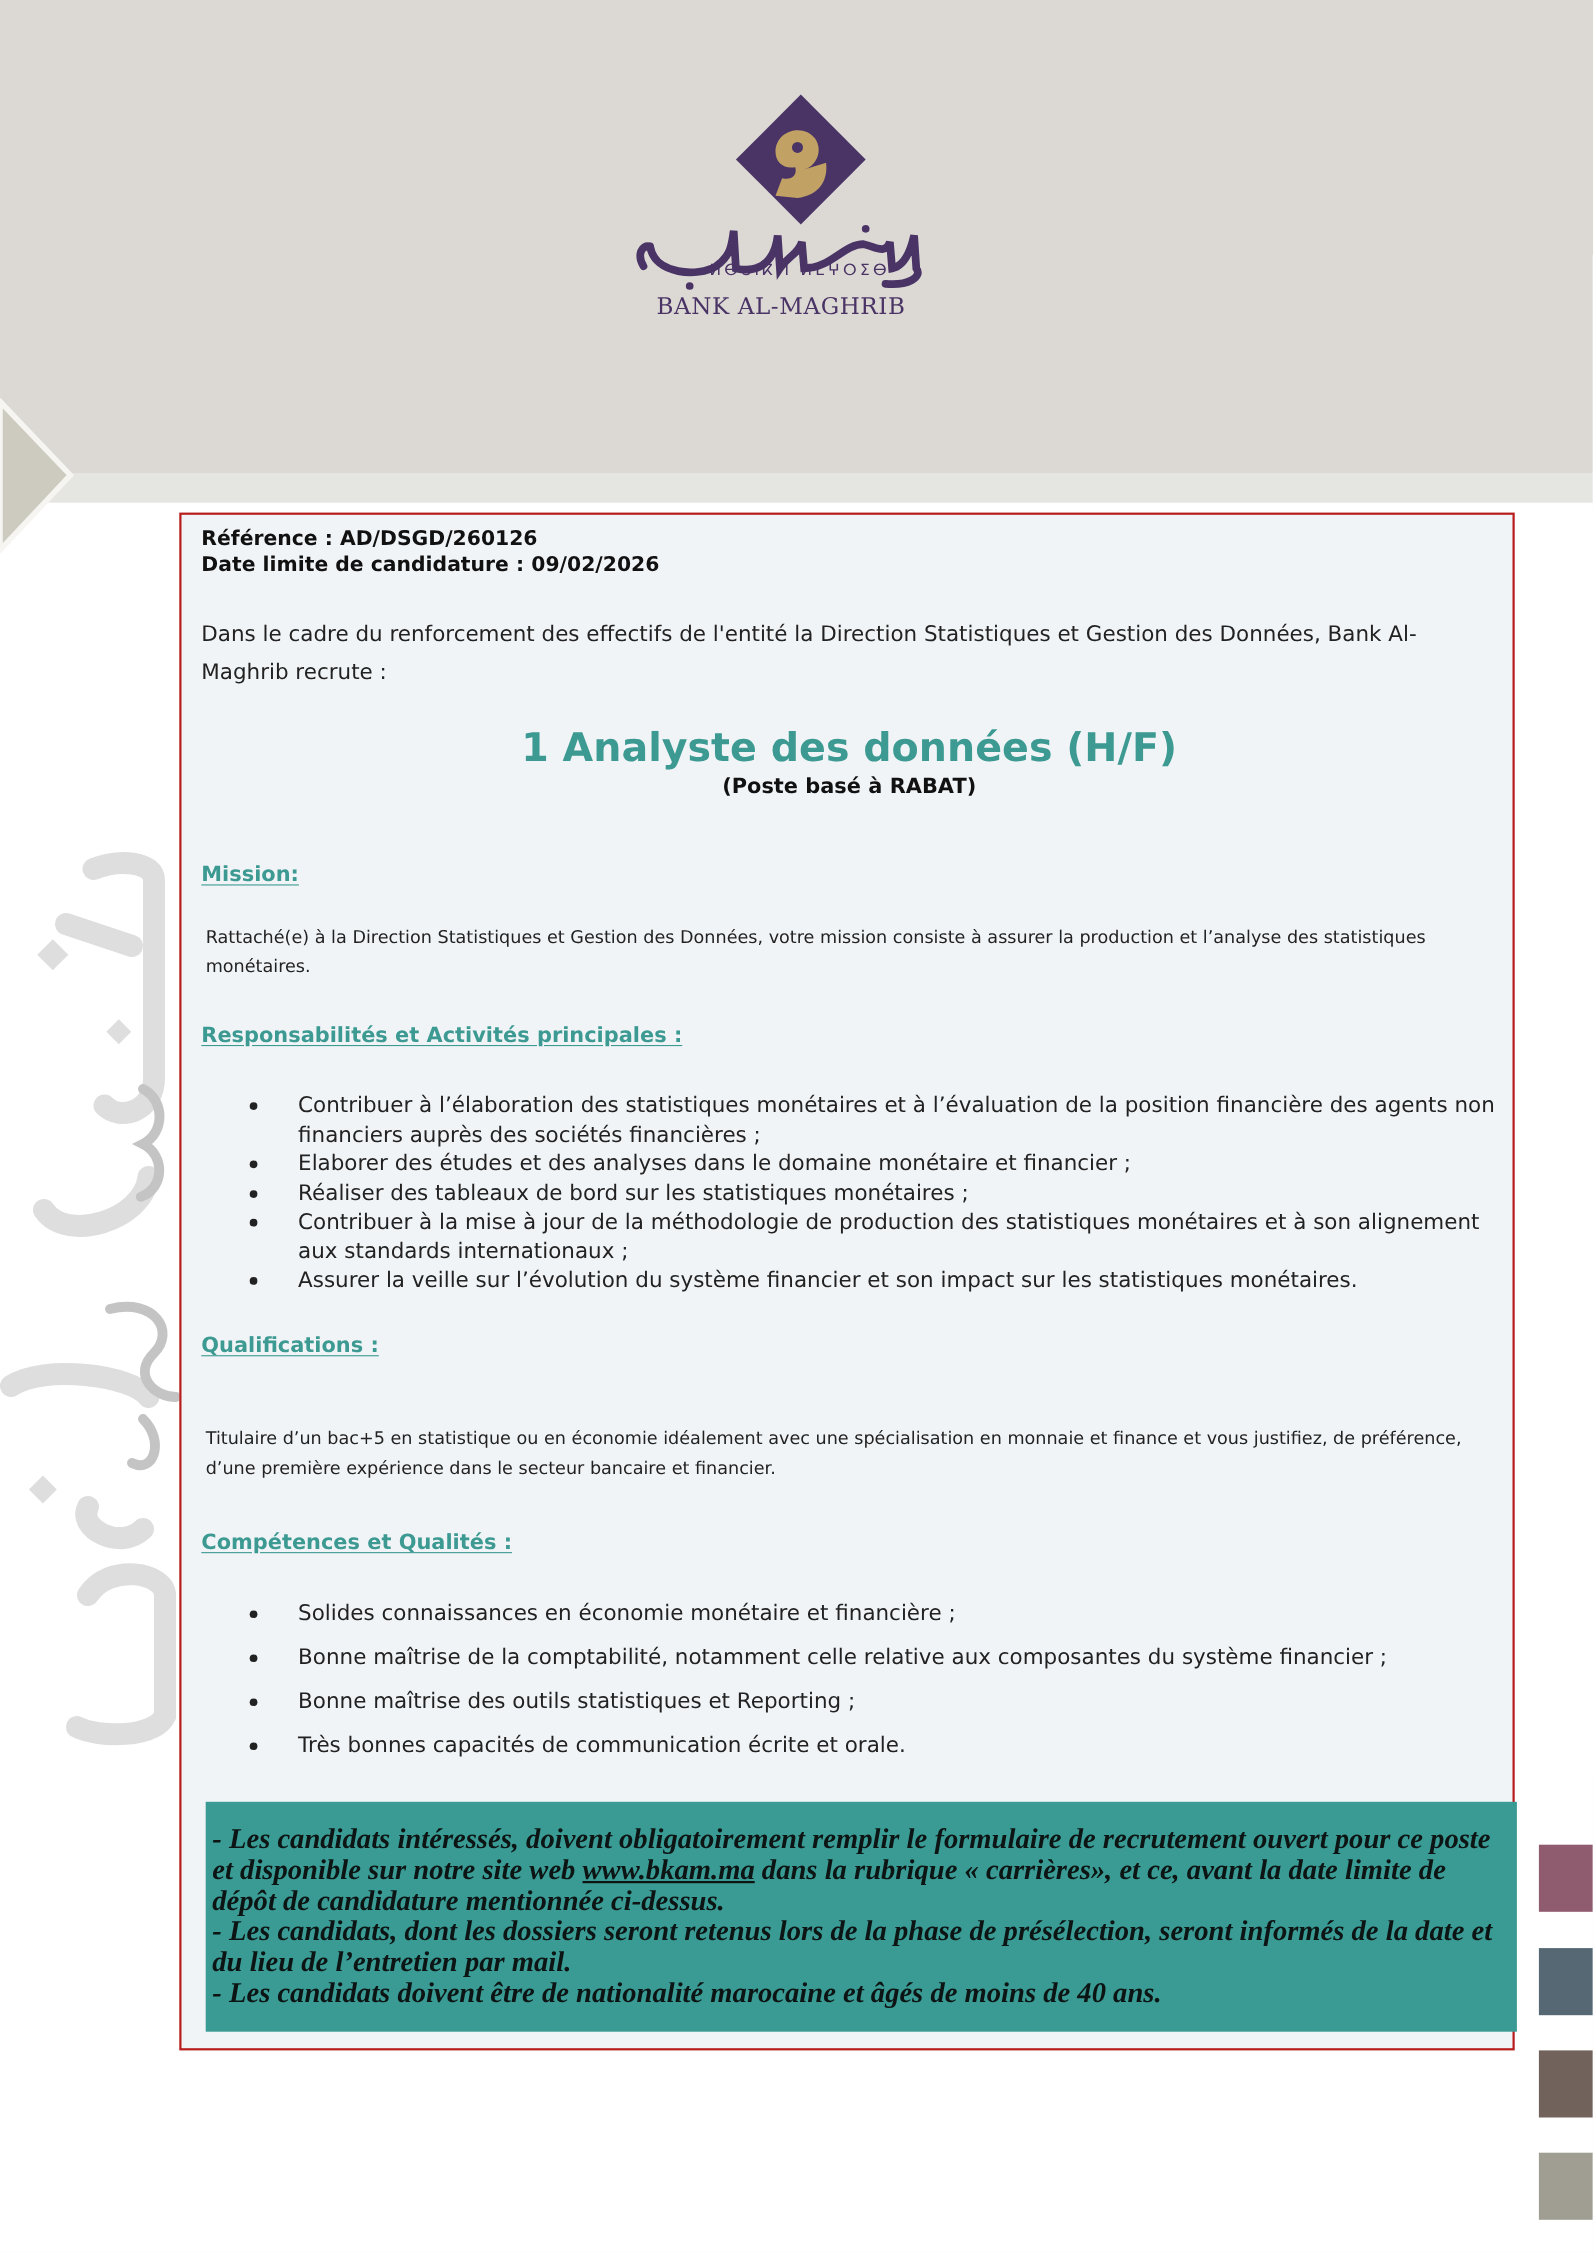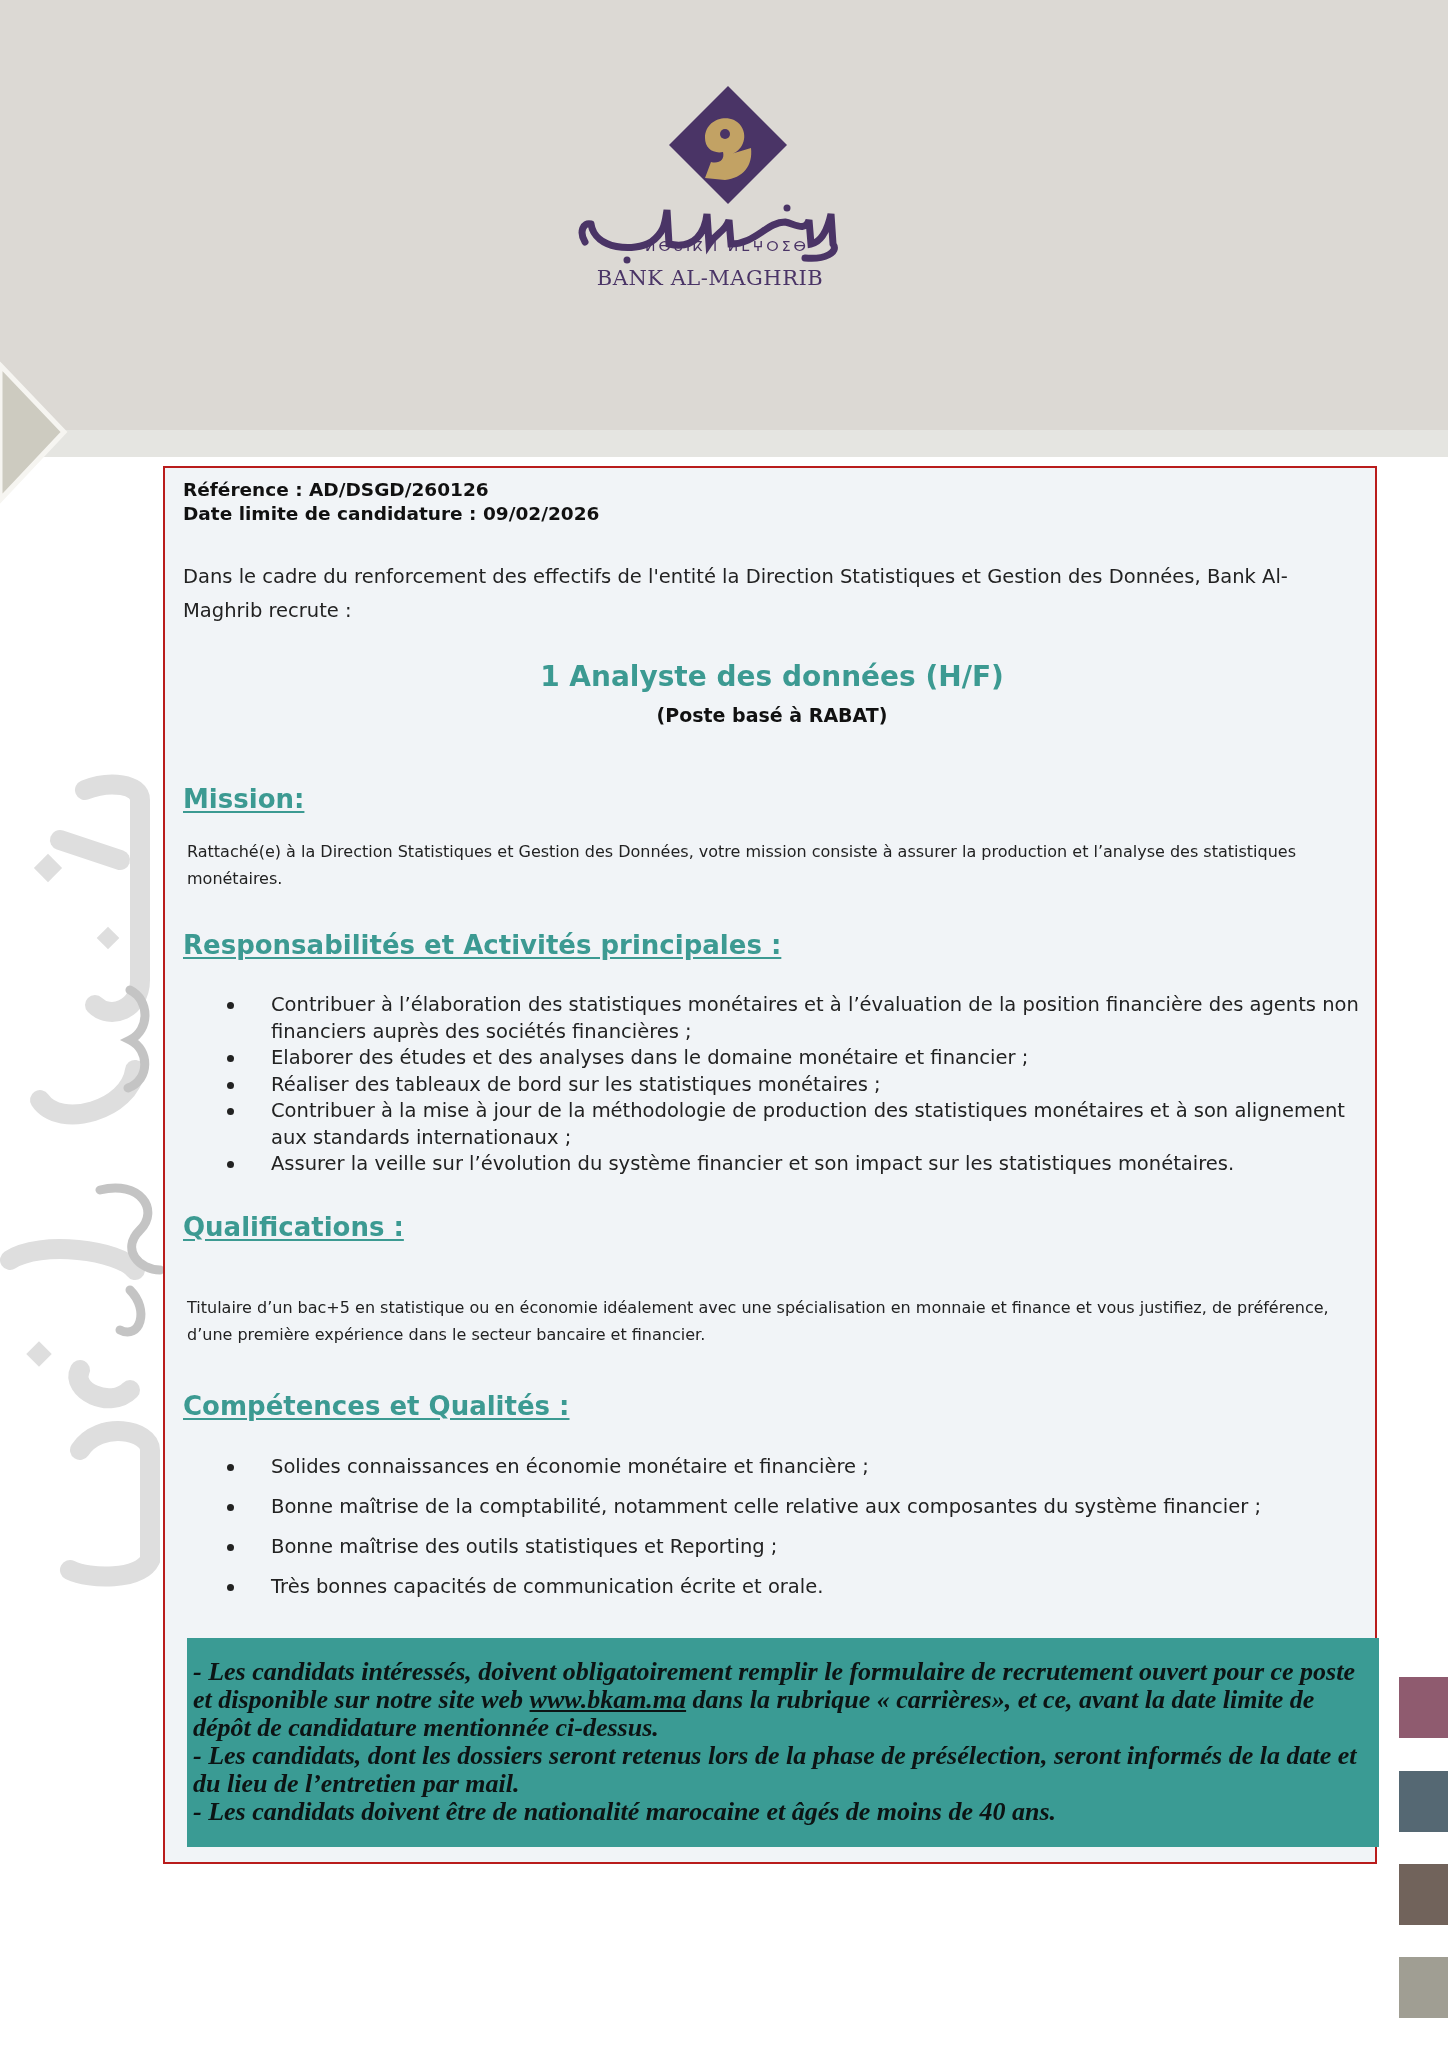--- a/index.html
+++ b/index.html
@@ -27,28 +27,28 @@
     .calligraphy { position: absolute; left: 0; top: 770px; width: 170px; height: 830px; }
 
     .doc {
       position: absolute; left: 163px; top: 466px; width: 1214px; height: 1398px;
       background: #f1f4f7; border: 2px solid #b91c1c; box-sizing: border-box;
     }
     .ref { position: absolute; left: 18px; top: 10px; font-weight: bold; font-size: 18.5px; line-height: 24px; color: #111; }
     .intro { position: absolute; left: 18px; top: 92px; width: 1180px; font-size: 19.5px; line-height: 34px; color: #222; }
     .title {
       position: absolute; left: 0; top: 192px; width: 1214px; text-align: center;
-      font-weight: bold; font-size: 28px; color: #3c9a92;
+      font-weight: bold; font-size: 36px; color: #3c9a92;
     }
     .subtitle {
       position: absolute; left: 0; top: 236px; width: 1214px; text-align: center;
       font-weight: bold; font-size: 19px; color: #111; padding-left: 0px;
     }
     .section-head {
-      position: absolute; left: 18px; font-weight: bold; font-size: 26px;
+      position: absolute; left: 18px; font-weight: bold; font-size: 19px;
       color: #3c9a92; text-decoration: underline; text-underline-offset: 3px;
     }
     .para { position: absolute; left: 22px; width: 1180px; font-size: 16px; line-height: 27px; color: #222; }
     .bullets { position: absolute; left: 18px; width: 1180px; margin: 0; padding: 0; list-style: none; }
     .bullets li { position: relative; padding-left: 88px; font-size: 19.5px; color: #222; }
     .bullets li .dot {
       position: absolute; left: 44px; top: 10px; width: 7px; height: 7px; border-radius: 50%; background: #222;
     }
     .resp li { line-height: 26.5px; }
     .comp li { line-height: 26px; margin-bottom: 14px; }

